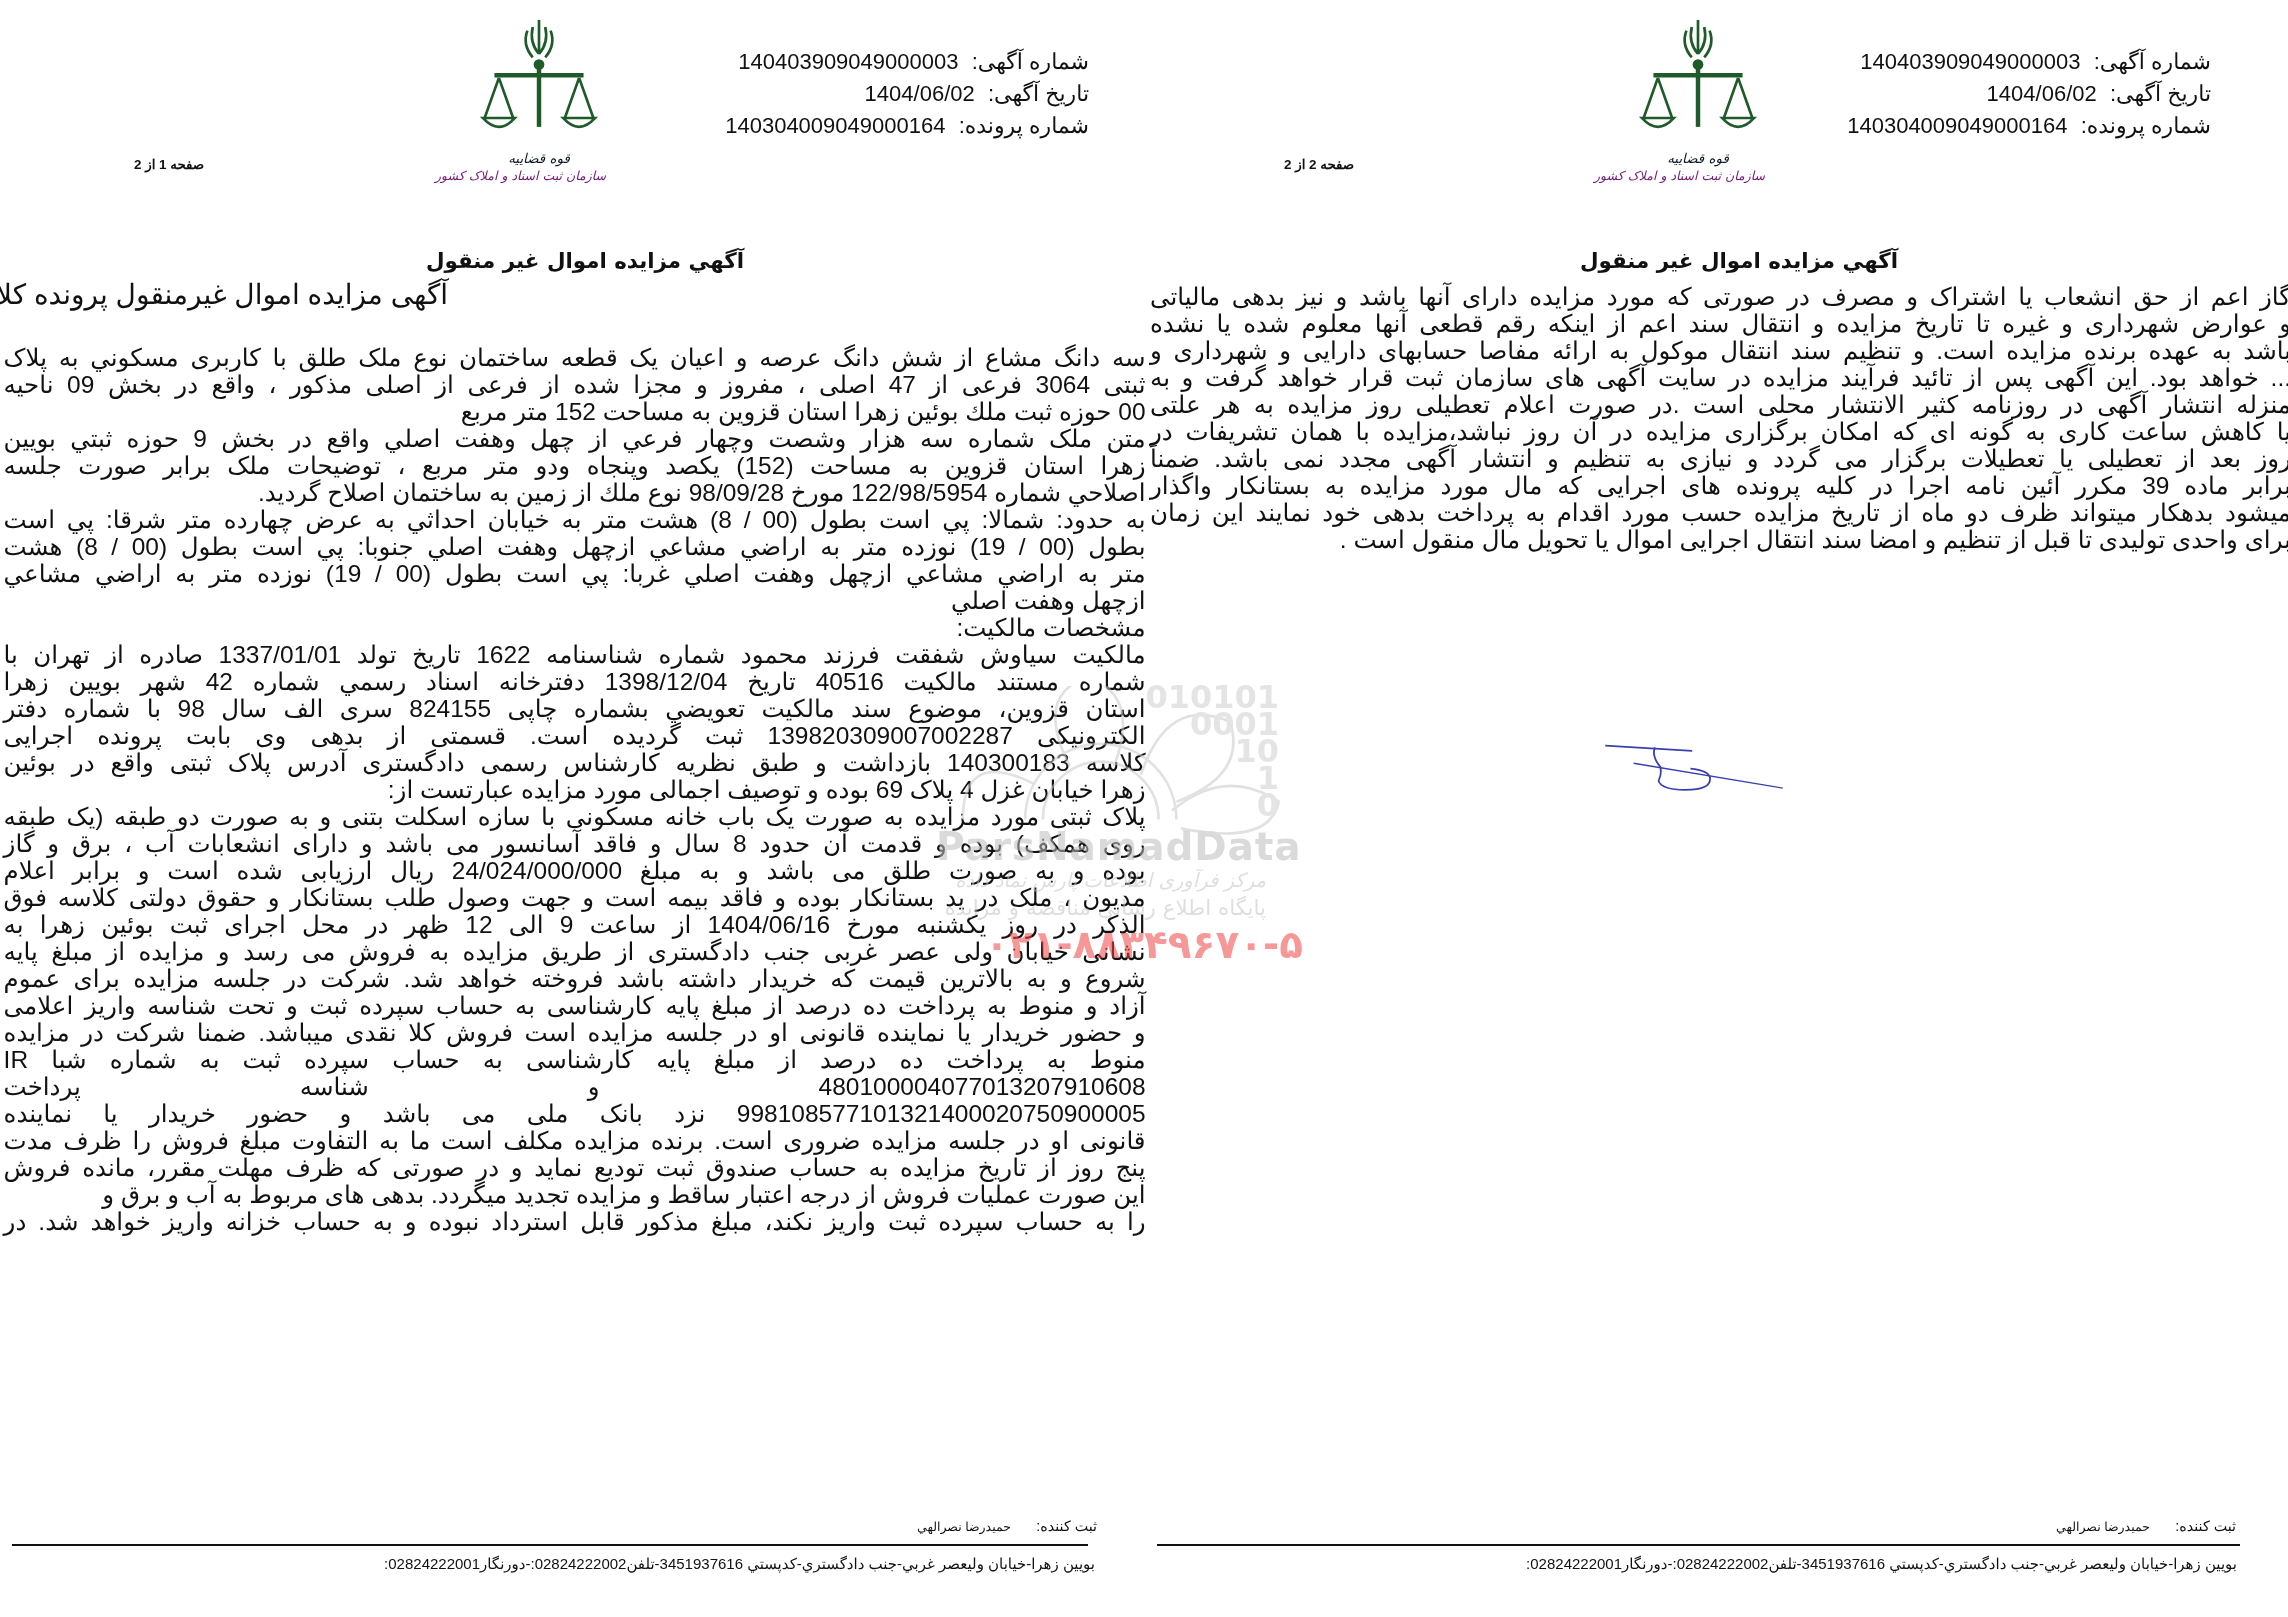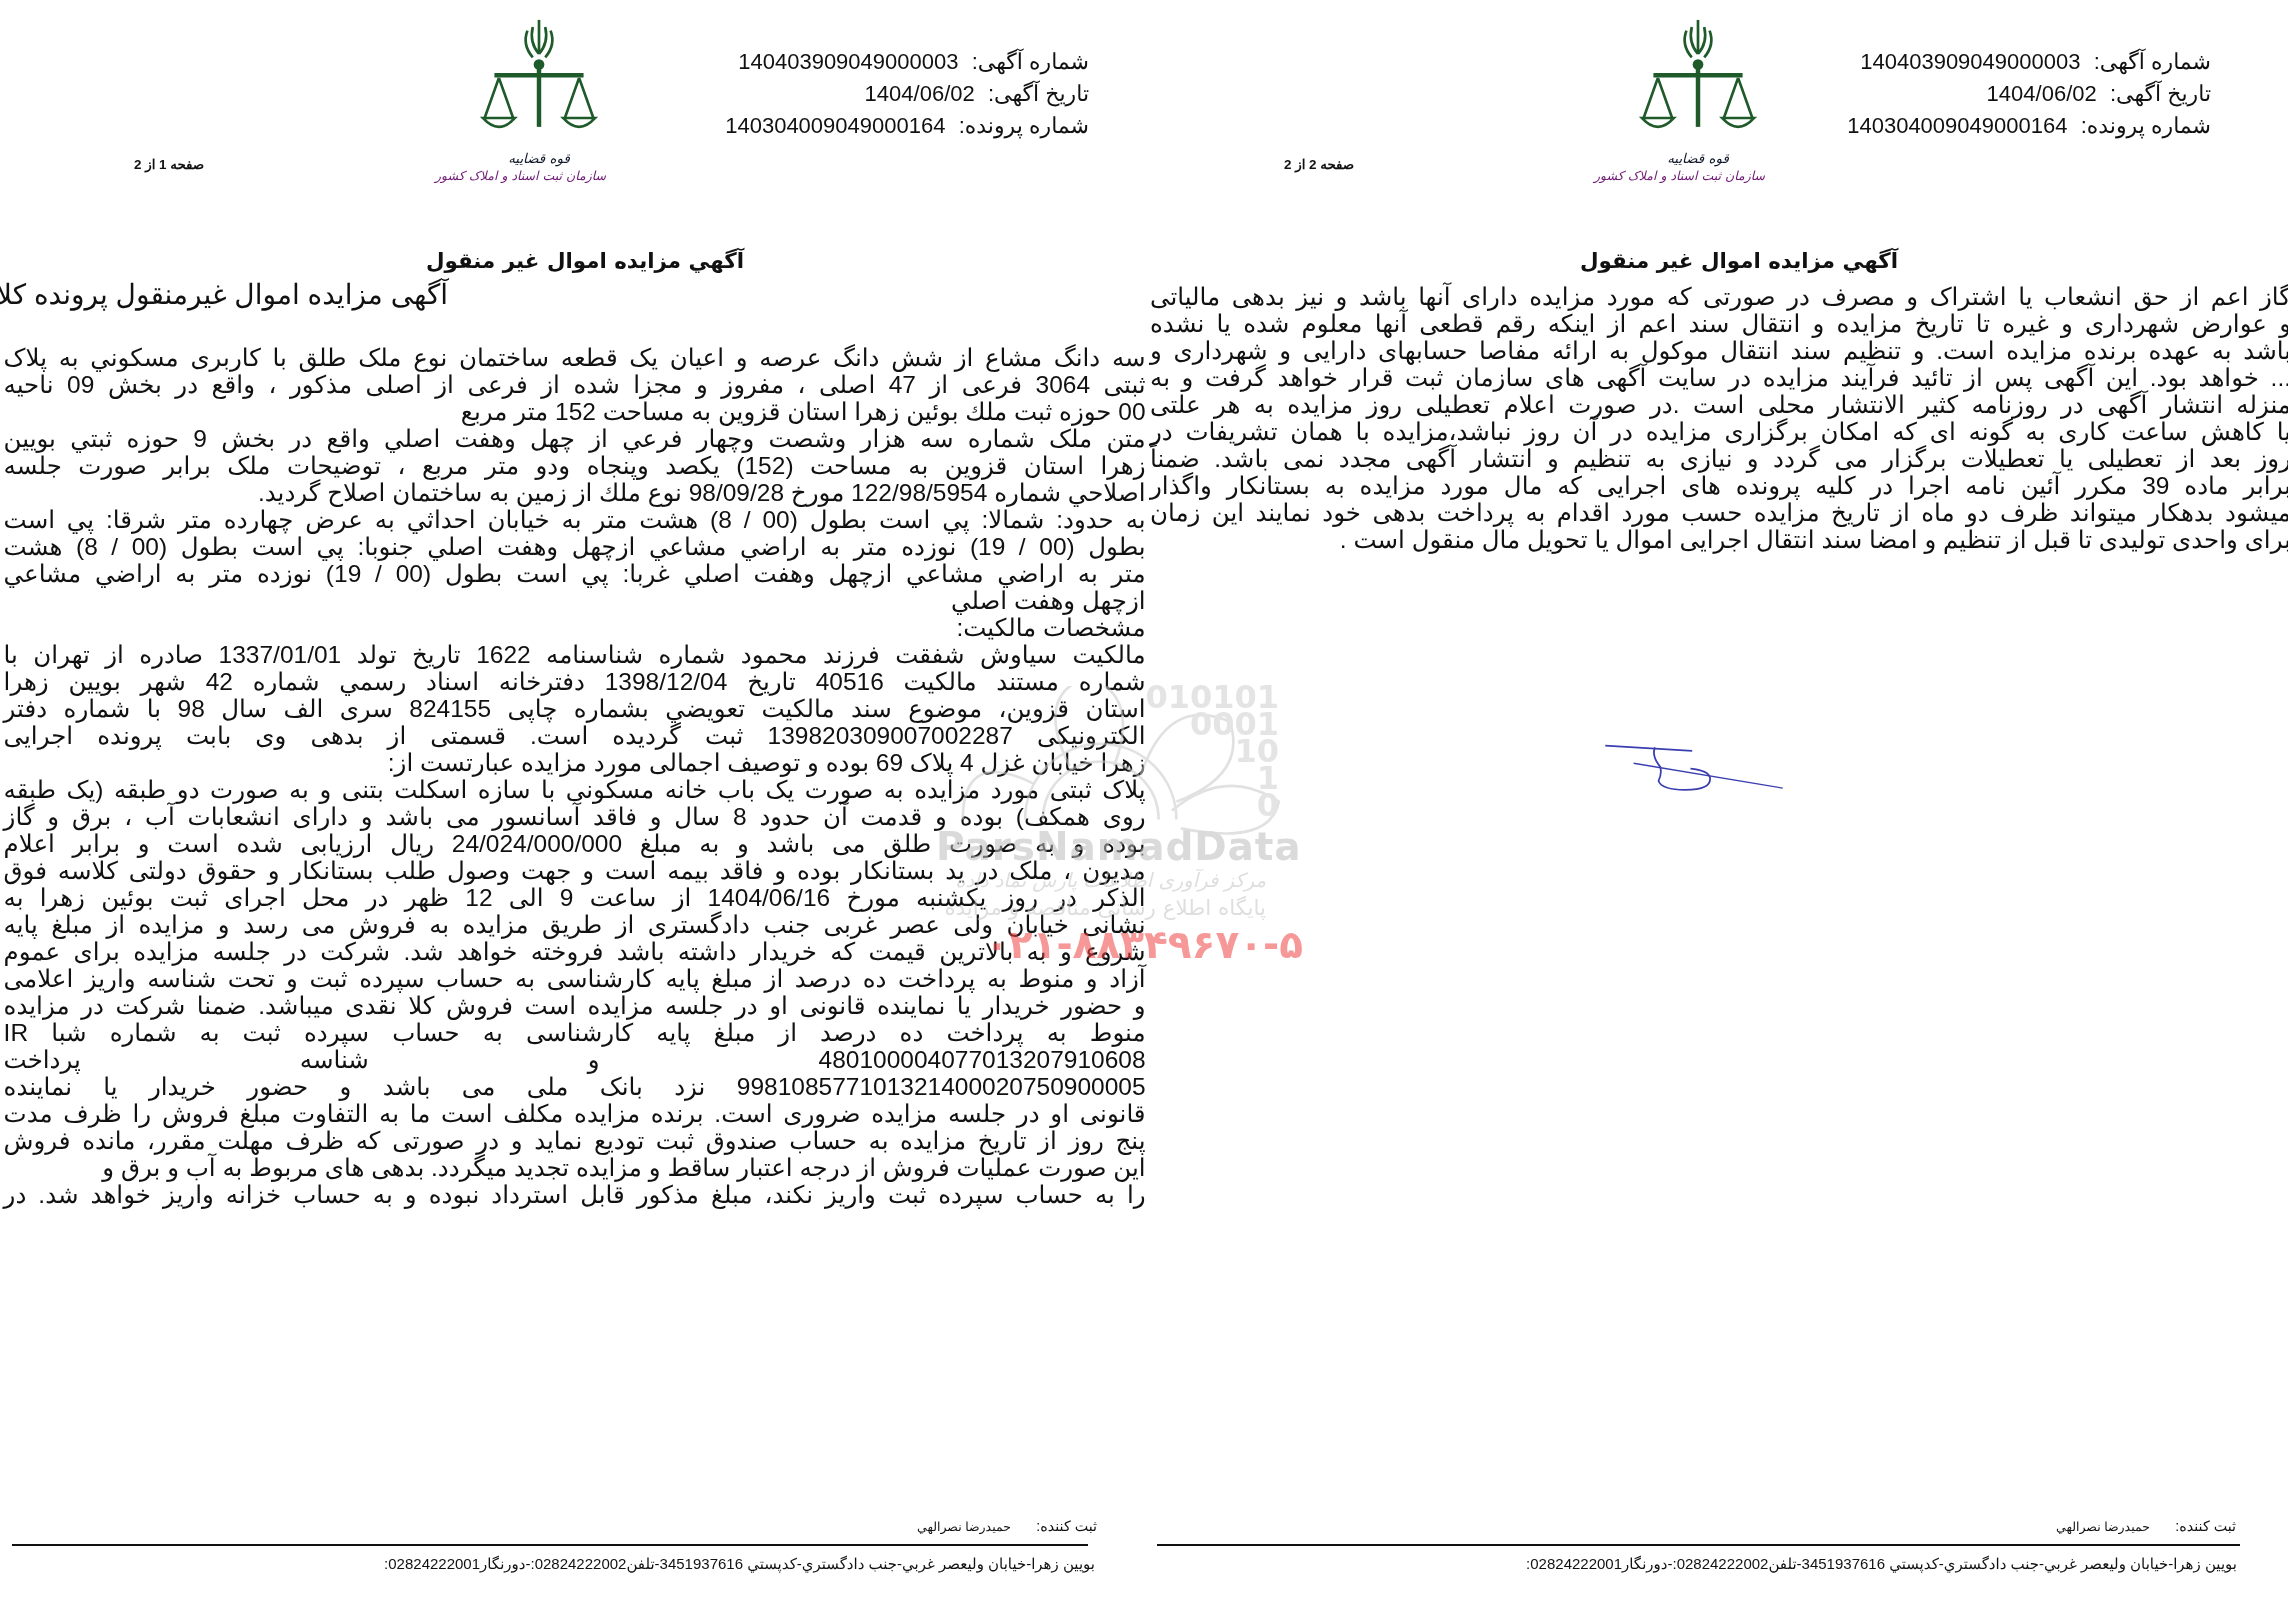--- a/index.html
+++ b/index.html
@@ -166,20 +166,21 @@
         <span class="line last">ازچهل وهفت اصلي</span>
       </div>
       <div class="para">
         <span class="line last">مشخصات مالکیت:</span>
       </div>
       <div class="para">
         <span class="line">مالکیت سیاوش شفقت فرزند محمود شماره شناسنامه 1622 تاریخ تولد 1337/01/01 صادره از تهران با</span>
         <span class="line">شماره مستند مالکیت 40516 تاریخ 1398/12/04 دفترخانه اسناد رسمي شماره 42 شهر بويين زهرا</span>
         <span class="line">استان قزوين، موضوع سند مالكيت تعويضي بشماره چاپی 824155 سری الف سال 98 با شماره دفتر</span>
         <span class="line">الکترونیکی 139820309007002287 ثبت گردیده است. قسمتی از بدهی وی بابت پرونده اجرایی</span>
+        <span class="line">کلاسه 140300183 بازداشت و طبق نظریه کارشناس رسمی دادگستری آدرس پلاک ثبتی واقع در بوئین</span>
         <span class="line last">زهرا خیابان غزل 4 پلاک 69 بوده و توصیف اجمالی مورد مزایده عبارتست از:</span>
       </div>
       <div class="para">
         <span class="line">پلاک ثبتی مورد مزایده به صورت یک باب خانه مسکونی با سازه اسکلت بتنی و به صورت دو طبقه (یک طبقه</span>
         <span class="line">روی همکف) بوده و قدمت آن حدود 8 سال و فاقد آسانسور می باشد و دارای انشعابات آب ، برق و گاز</span>
         <span class="line">بوده و به صورت طلق می باشد و به مبلغ 24/024/000/000 ریال ارزیابی شده است و برابر اعلام</span>
         <span class="line">مدیون ، ملک در ید بستانکار بوده و فاقد بیمه است و جهت وصول طلب بستانکار و حقوق دولتی کلاسه فوق</span>
         <span class="line">الذکر در روز یکشنبه مورخ 1404/06/16 از ساعت 9 الی 12 ظهر در محل اجرای ثبت بوئین زهرا به</span>
         <span class="line">نشانی خیابان ولی عصر غربی جنب دادگستری از طریق مزایده به فروش می رسد و مزایده از مبلغ پایه</span>
         <span class="line">شروع و به بالاترین قیمت که خریدار داشته باشد فروخته خواهد شد. شرکت در جلسه مزایده برای عموم</span>

